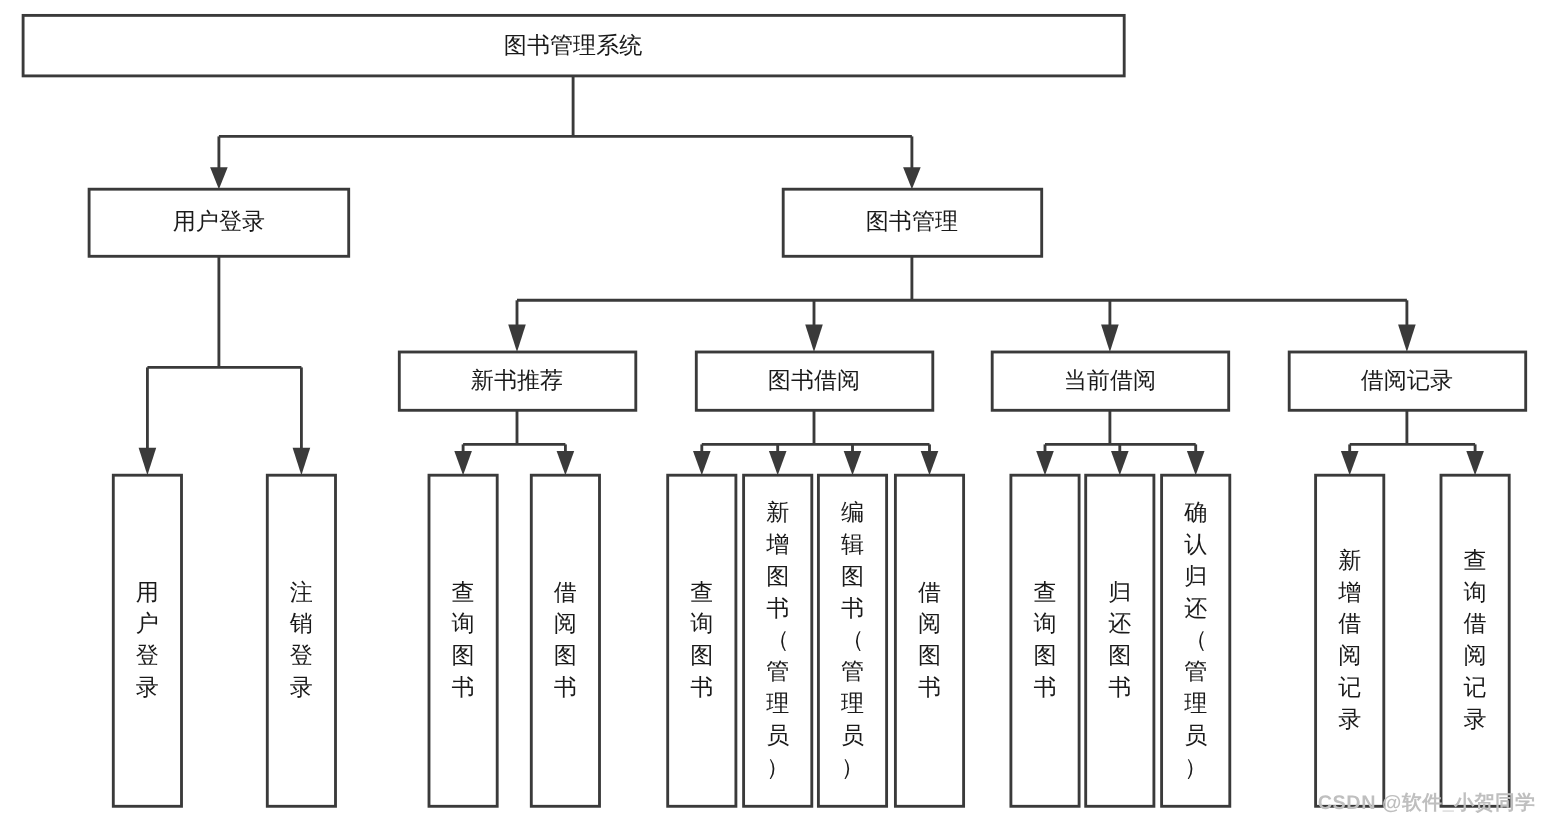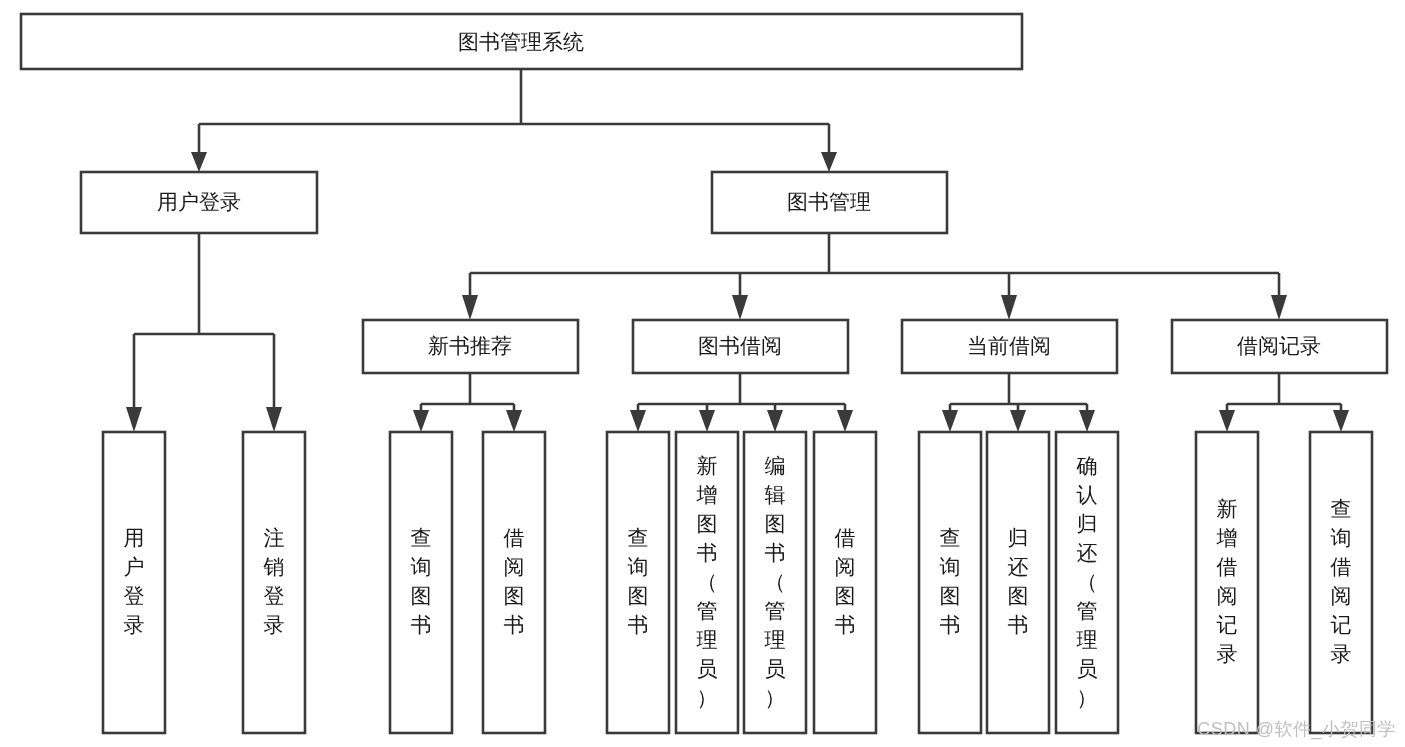--- a/index.html
+++ b/index.html
@@ -57,20 +57,21 @@
   }
   .watermark {
     position: absolute;
     right: 9px;
     bottom: 6px;
     font-family: "Liberation Sans", "DejaVu Sans", sans-serif;
     font-size: 18px;
     color: #bfbfbf;
     white-space: nowrap;
     letter-spacing: 0.5px;
+    font-weight: bold;
   }
 </style>
 </head>
 <body>
 
 <div id="diagram-root">
 
   <svg id="flow" viewBox="0 0 1405 747" xmlns="http://www.w3.org/2000/svg">
 
     <g>

